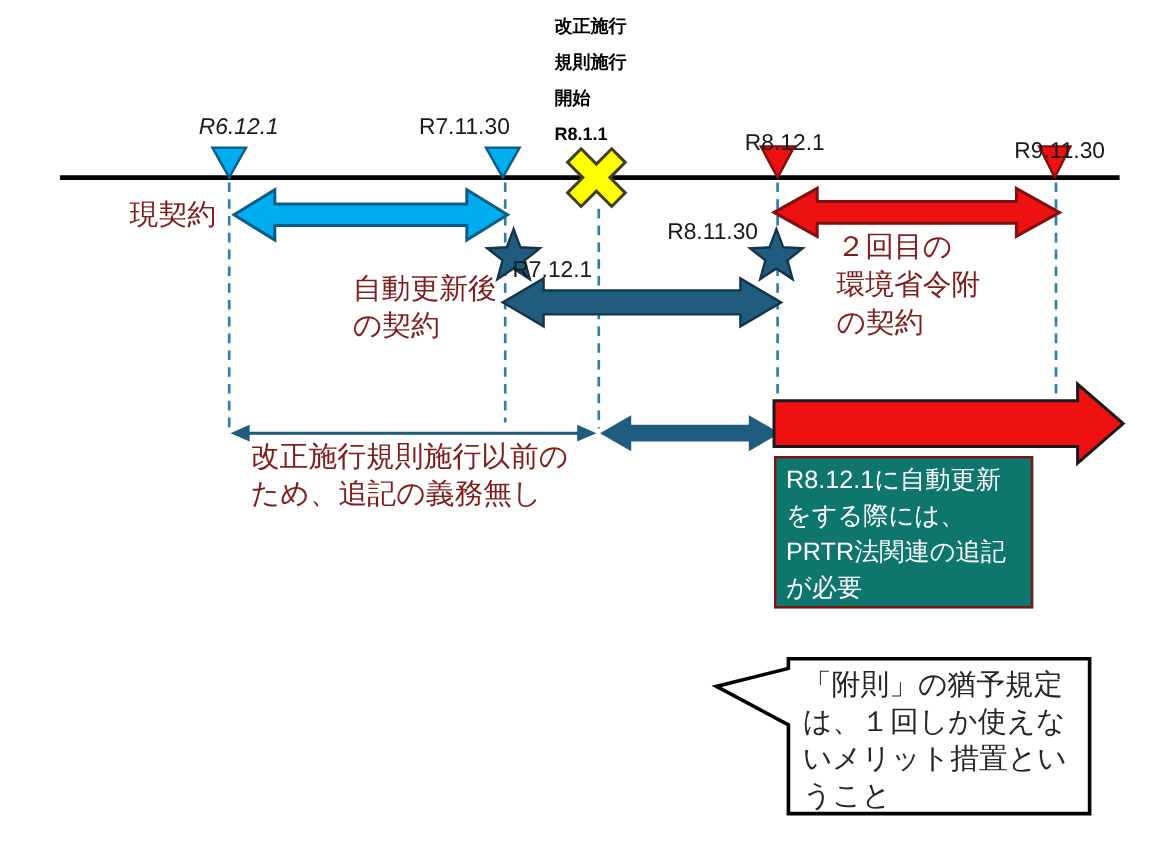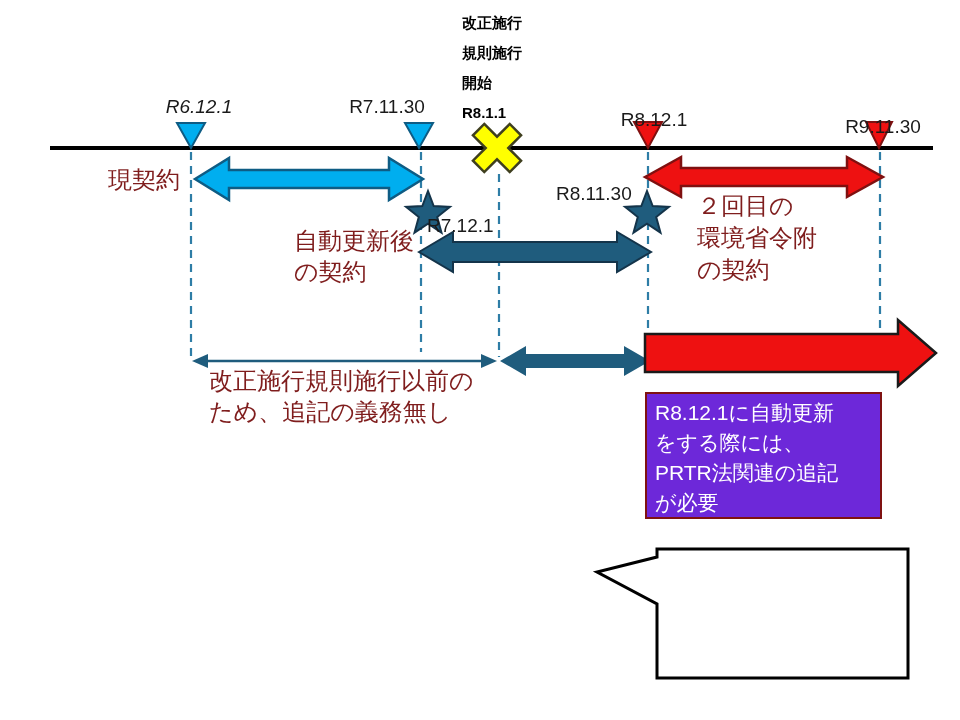--- a/index.html
+++ b/index.html
@@ -7,22 +7,22 @@
     position:relative;width:960px;height:720px;background:#ffffff;overflow:hidden;
     font-family:"Liberation Sans","DejaVu Sans",sans-serif;color:#1f1f1f;
   }
   #shapes{position:absolute;left:0;top:0;width:960px;height:720px;}
   .txt{position:absolute;white-space:pre-line;line-height:1.25;}
   .tick{font-size:19px;color:#1a1a1a;}
   .tick.center{width:120px;text-align:center;}
   .jp24{font-size:24px;line-height:31px;color:#7f1d1d;}
   .event-note{font-size:15px;font-weight:bold;line-height:30px;color:#000;}
   .redbox{
-    position:absolute;left:645px;top:392px;width:237px;height:127px;
-    background:#6d28d9;border:2px solid #7F1212;box-sizing:border-box;
+    position:absolute;left:645px;top:380px;width:216px;height:127px;
+    background:#0f766e;border:2px solid #7F1212;box-sizing:border-box;
   }
   .redbox .inner{
     position:absolute;left:8px;top:4px;right:4px;
     font-size:21px;line-height:30px;color:#ffffff;white-space:pre-line;
   }
   .callout-text{
     position:absolute;left:669px;top:555px;width:236px;
     font-size:24px;line-height:31px;color:#262626;white-space:pre-line;
   }
 </style>
@@ -96,14 +96,18 @@
   <div class="txt jp24" style="left:209px;top:365px;">改正施行規則施行以前の
 ため、追記の義務無し</div>
 
   <div class="redbox">
     <div class="inner">R8.12.1に自動更新
 をする際には、
 PRTR法関連の追記
 が必要</div>
   </div>
 
+  <div class="callout-text">「附則」の猶予規定
+は、１回しか使えな
+いメリット措置とい
+うこと</div>
 
 </div>
 
 </body></html>

